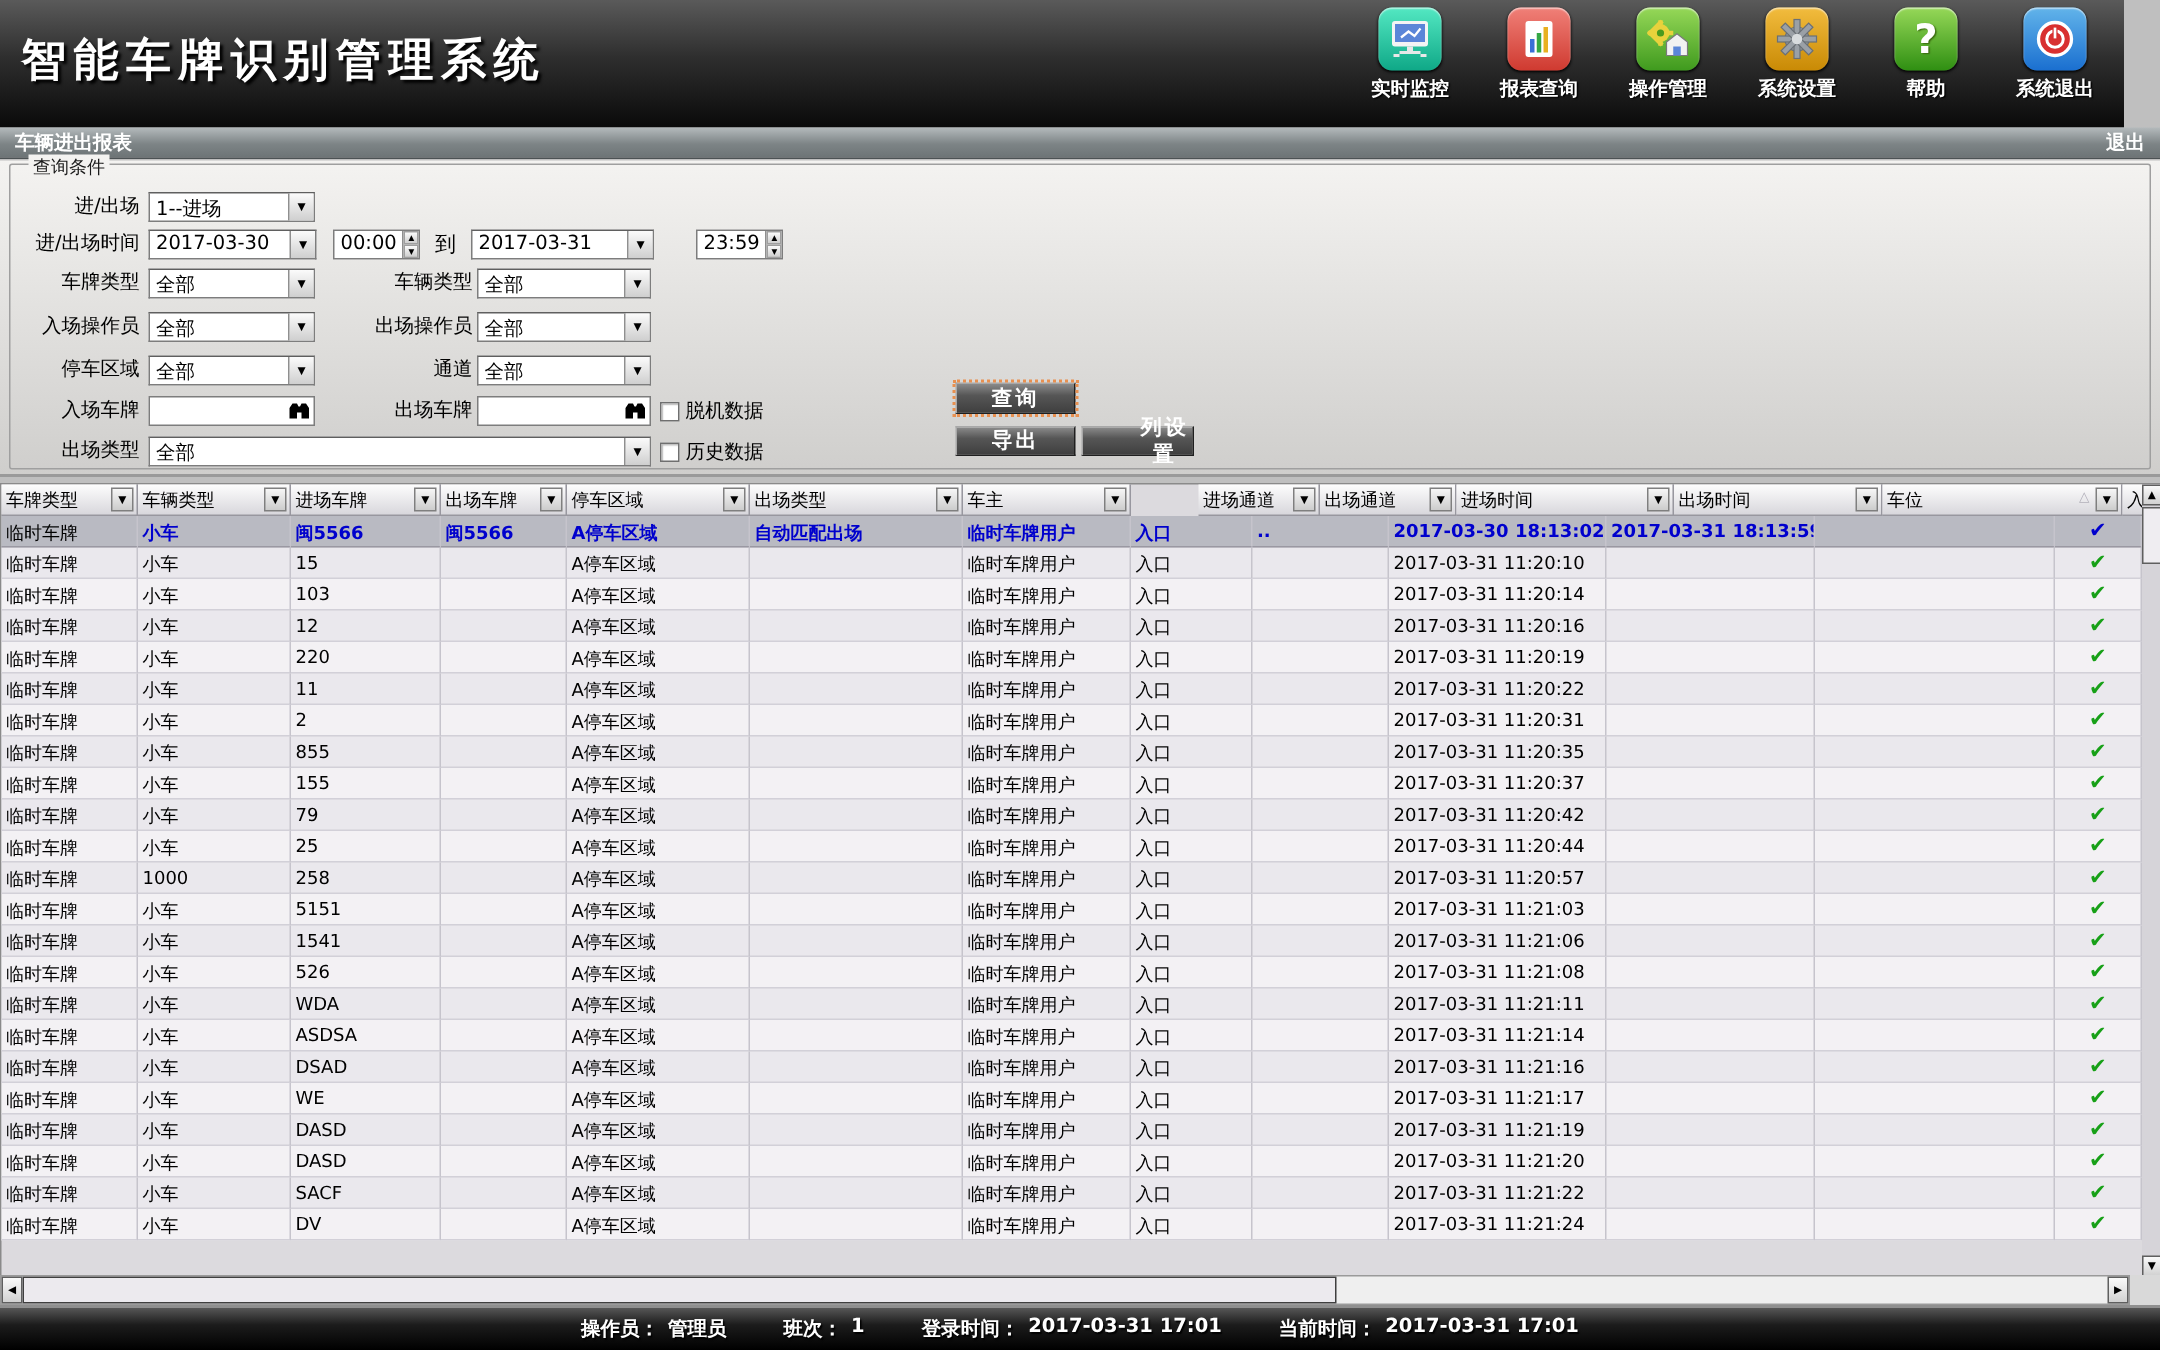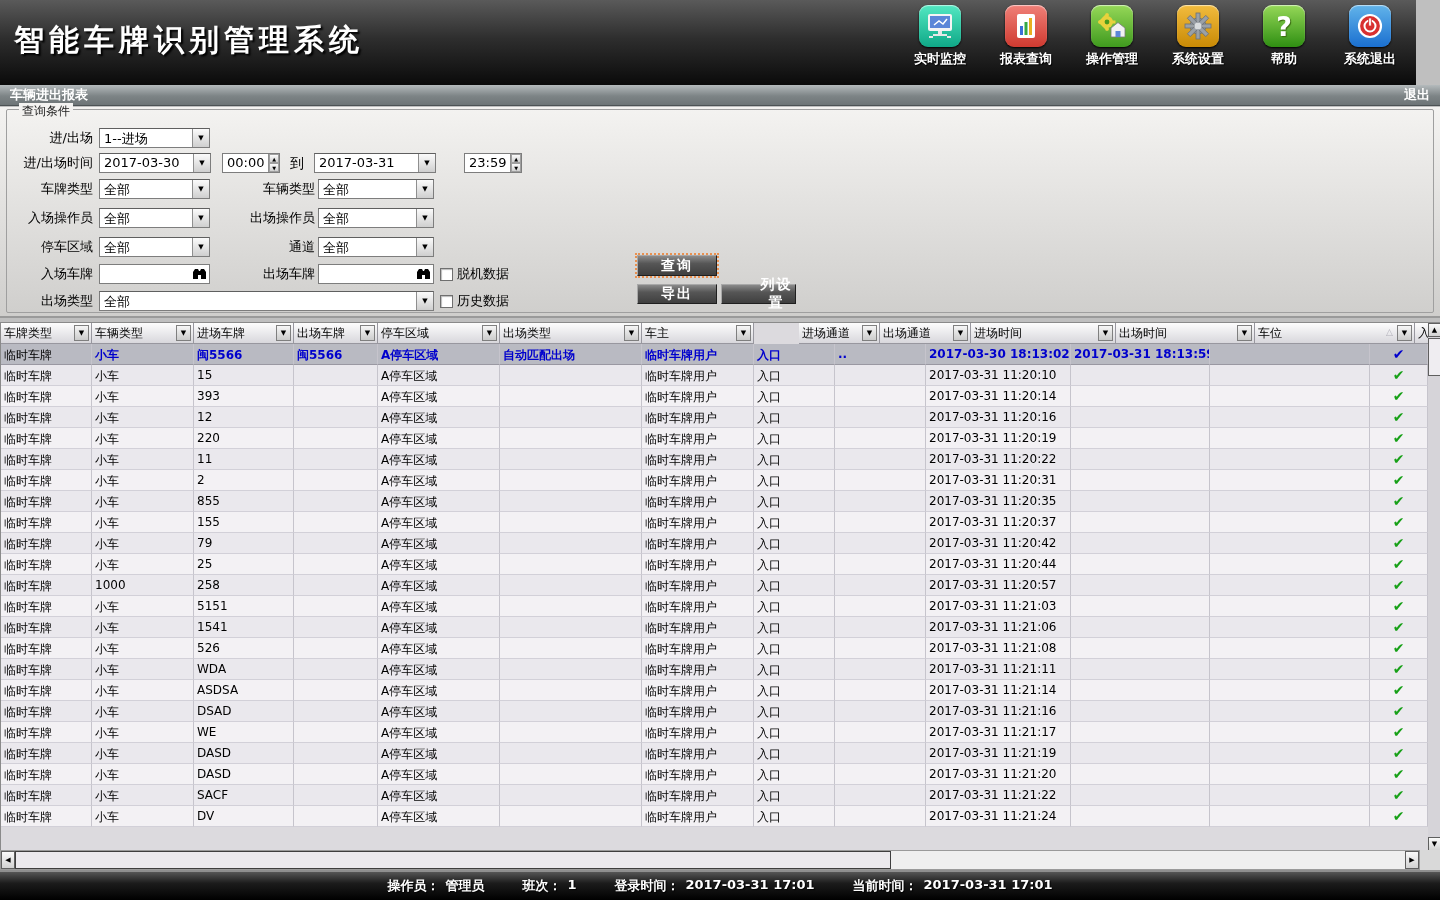--- a/index.html
+++ b/index.html
@@ -383,21 +383,21 @@
         <div class="cell" style="width: 81px;">入口</div>
         <div class="cell" style="width: 91px;"></div>
         <div class="cell" style="width: 145px;">2017-03-31 11:20:10</div>
         <div class="cell" style="width: 139px;"></div>
         <div class="cell" style="width: 160px;"></div>
         <div class="cell check" style="width: 58px;">✔</div>
       </div>
       <div class="row odd">
         <div class="cell" style="width: 91px;">临时车牌</div>
         <div class="cell" style="width: 102px;">小车</div>
-        <div class="cell" style="width: 100px;">393</div>
+        <div class="cell" style="width: 100px;">103</div>
         <div class="cell" style="width: 84px;"></div>
         <div class="cell" style="width: 122px;">A停车区域</div>
         <div class="cell" style="width: 142px;"></div>
         <div class="cell" style="width: 112px;">临时车牌用户</div>
         <div class="cell" style="width: 81px;">入口</div>
         <div class="cell" style="width: 91px;"></div>
         <div class="cell" style="width: 145px;">2017-03-31 11:20:14</div>
         <div class="cell" style="width: 139px;"></div>
         <div class="cell" style="width: 160px;"></div>
         <div class="cell check" style="width: 58px;">✔</div>

